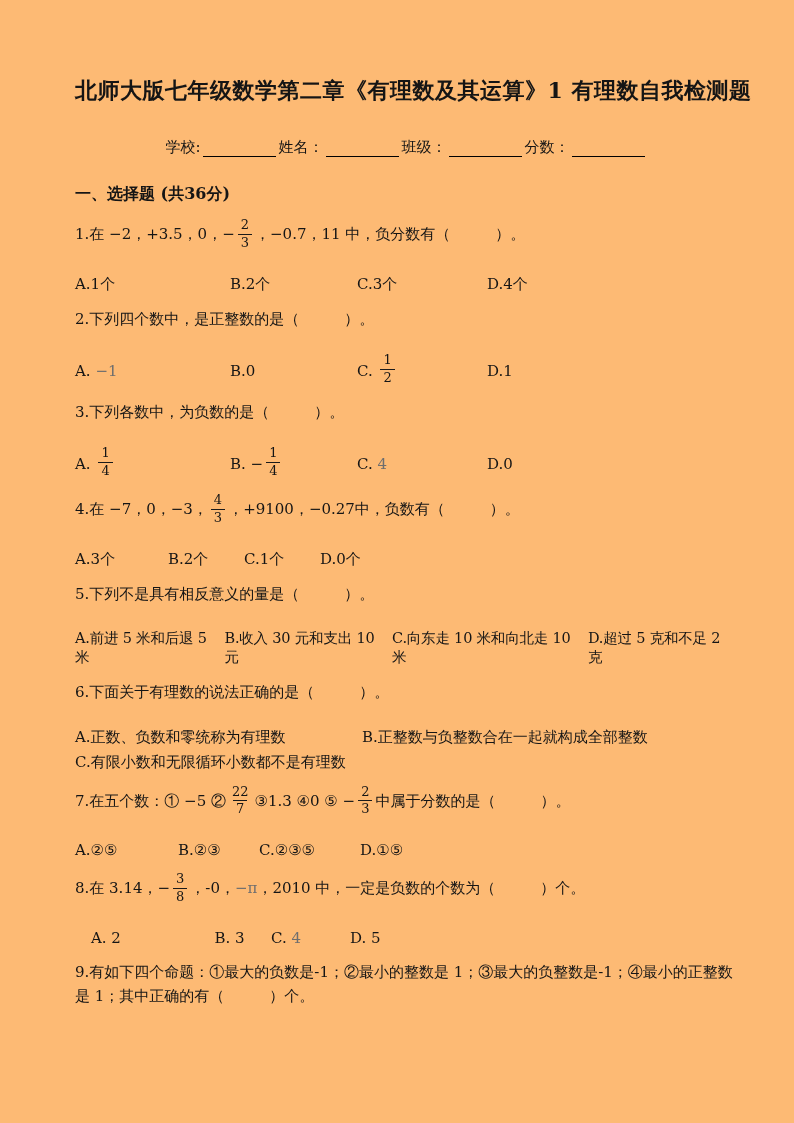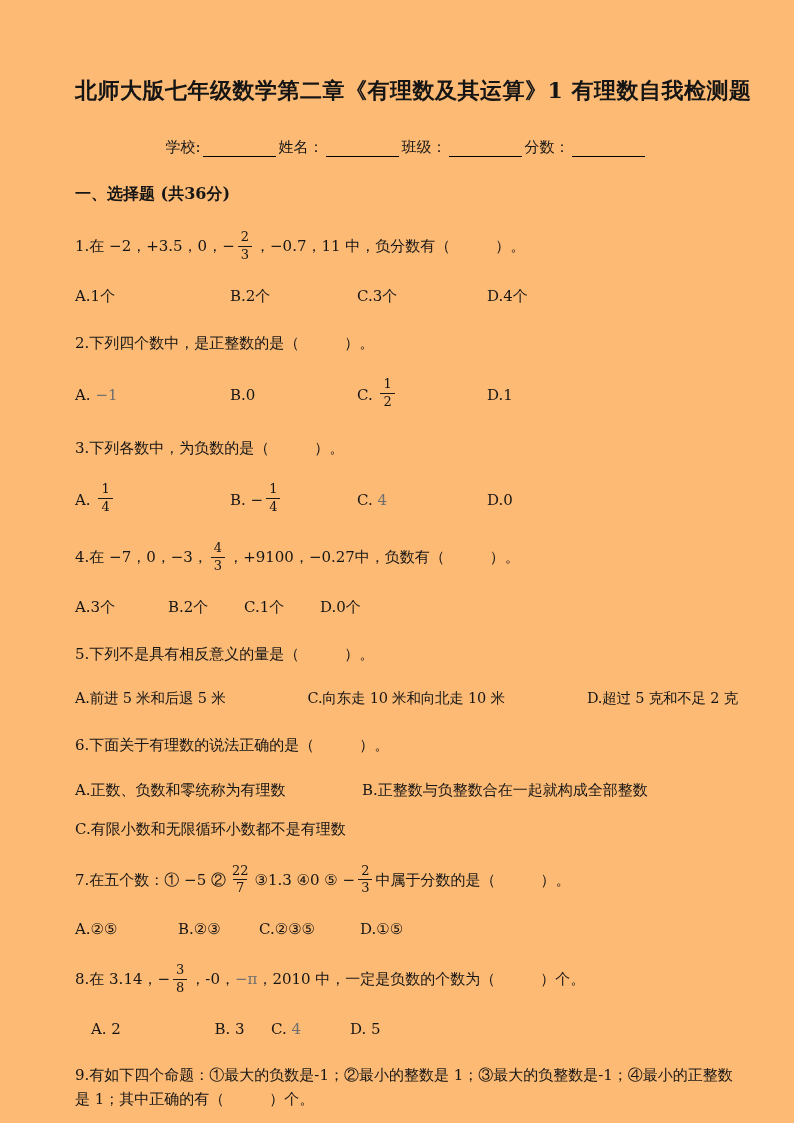--- a/index.html
+++ b/index.html
@@ -39,21 +39,21 @@
     border-bottom: 1px solid #000;
     margin: 0 3px 0 2px;
   }
   .section-heading {
     margin-top: 27px;
     font-size: 16px;
     font-weight: bold;
   }
   .question { font-size: 15px; }
   .stem {
-    margin-top: 26px;
+    margin-top: 14px;
     margin-bottom: 23px;
     line-height: 1.55;
   }
   .seg { white-space: pre-wrap; }
   .muted { color: #6e6e6e; }
   .frac {
     display: inline-flex;
     flex-direction: column;
     align-items: center;
     vertical-align: middle;
@@ -75,21 +75,21 @@
   .lay-flow {
     justify-content: space-between;
     white-space: nowrap;
     font-size: 14.5px;
     letter-spacing: -0.2px;
     width: 100%;
   }
   .lay-grid2 {
     display: grid;
     grid-template-columns: 287px auto;
-    row-gap: 20px;
+    row-gap: 6px;
     align-items: start;
   }
 </style>
 </head>
 <body>
 
 <div class="page">
 
   <h1 class="title">北师大版七年级数学第二章《有理数及其运算》1 有理数自我检测题</h1>
 
@@ -154,20 +154,21 @@
           <span class="opt"><span class="seg">A.3个</span></span>
           <span class="opt"><span class="seg">B.2个</span></span>
           <span class="opt"><span class="seg">C.1个</span></span>
           <span class="opt"><span class="seg">D.0个</span></span>
         </div>
       </div>
       <div class="question">
         <div class="stem"><span class="seg">5.下列不是具有相反意义的量是（　　　）。</span></div>
         <div class="opts lay-flow">
           <span class="opt"><span class="seg">A.前进 5 米和后退 5 米</span></span>
+          <span class="opt"><span class="seg">B.收入 30 元和支出 10 元</span></span>
           <span class="opt"><span class="seg">C.向东走 10 米和向北走 10 米</span></span>
           <span class="opt"><span class="seg">D.超过 5 克和不足 2 克</span></span>
         </div>
       </div>
       <div class="question">
         <div class="stem"><span class="seg">6.下面关于有理数的说法正确的是（　　　）。</span></div>
         <div class="opts lay-grid2">
           <span class="opt"><span class="seg">A.正数、负数和零统称为有理数</span></span>
           <span class="opt"><span class="seg">B.正整数与负整数合在一起就构成全部整数</span></span>
           <span class="opt"><span class="seg">C.有限小数和无限循环小数都不是有理数</span></span>

